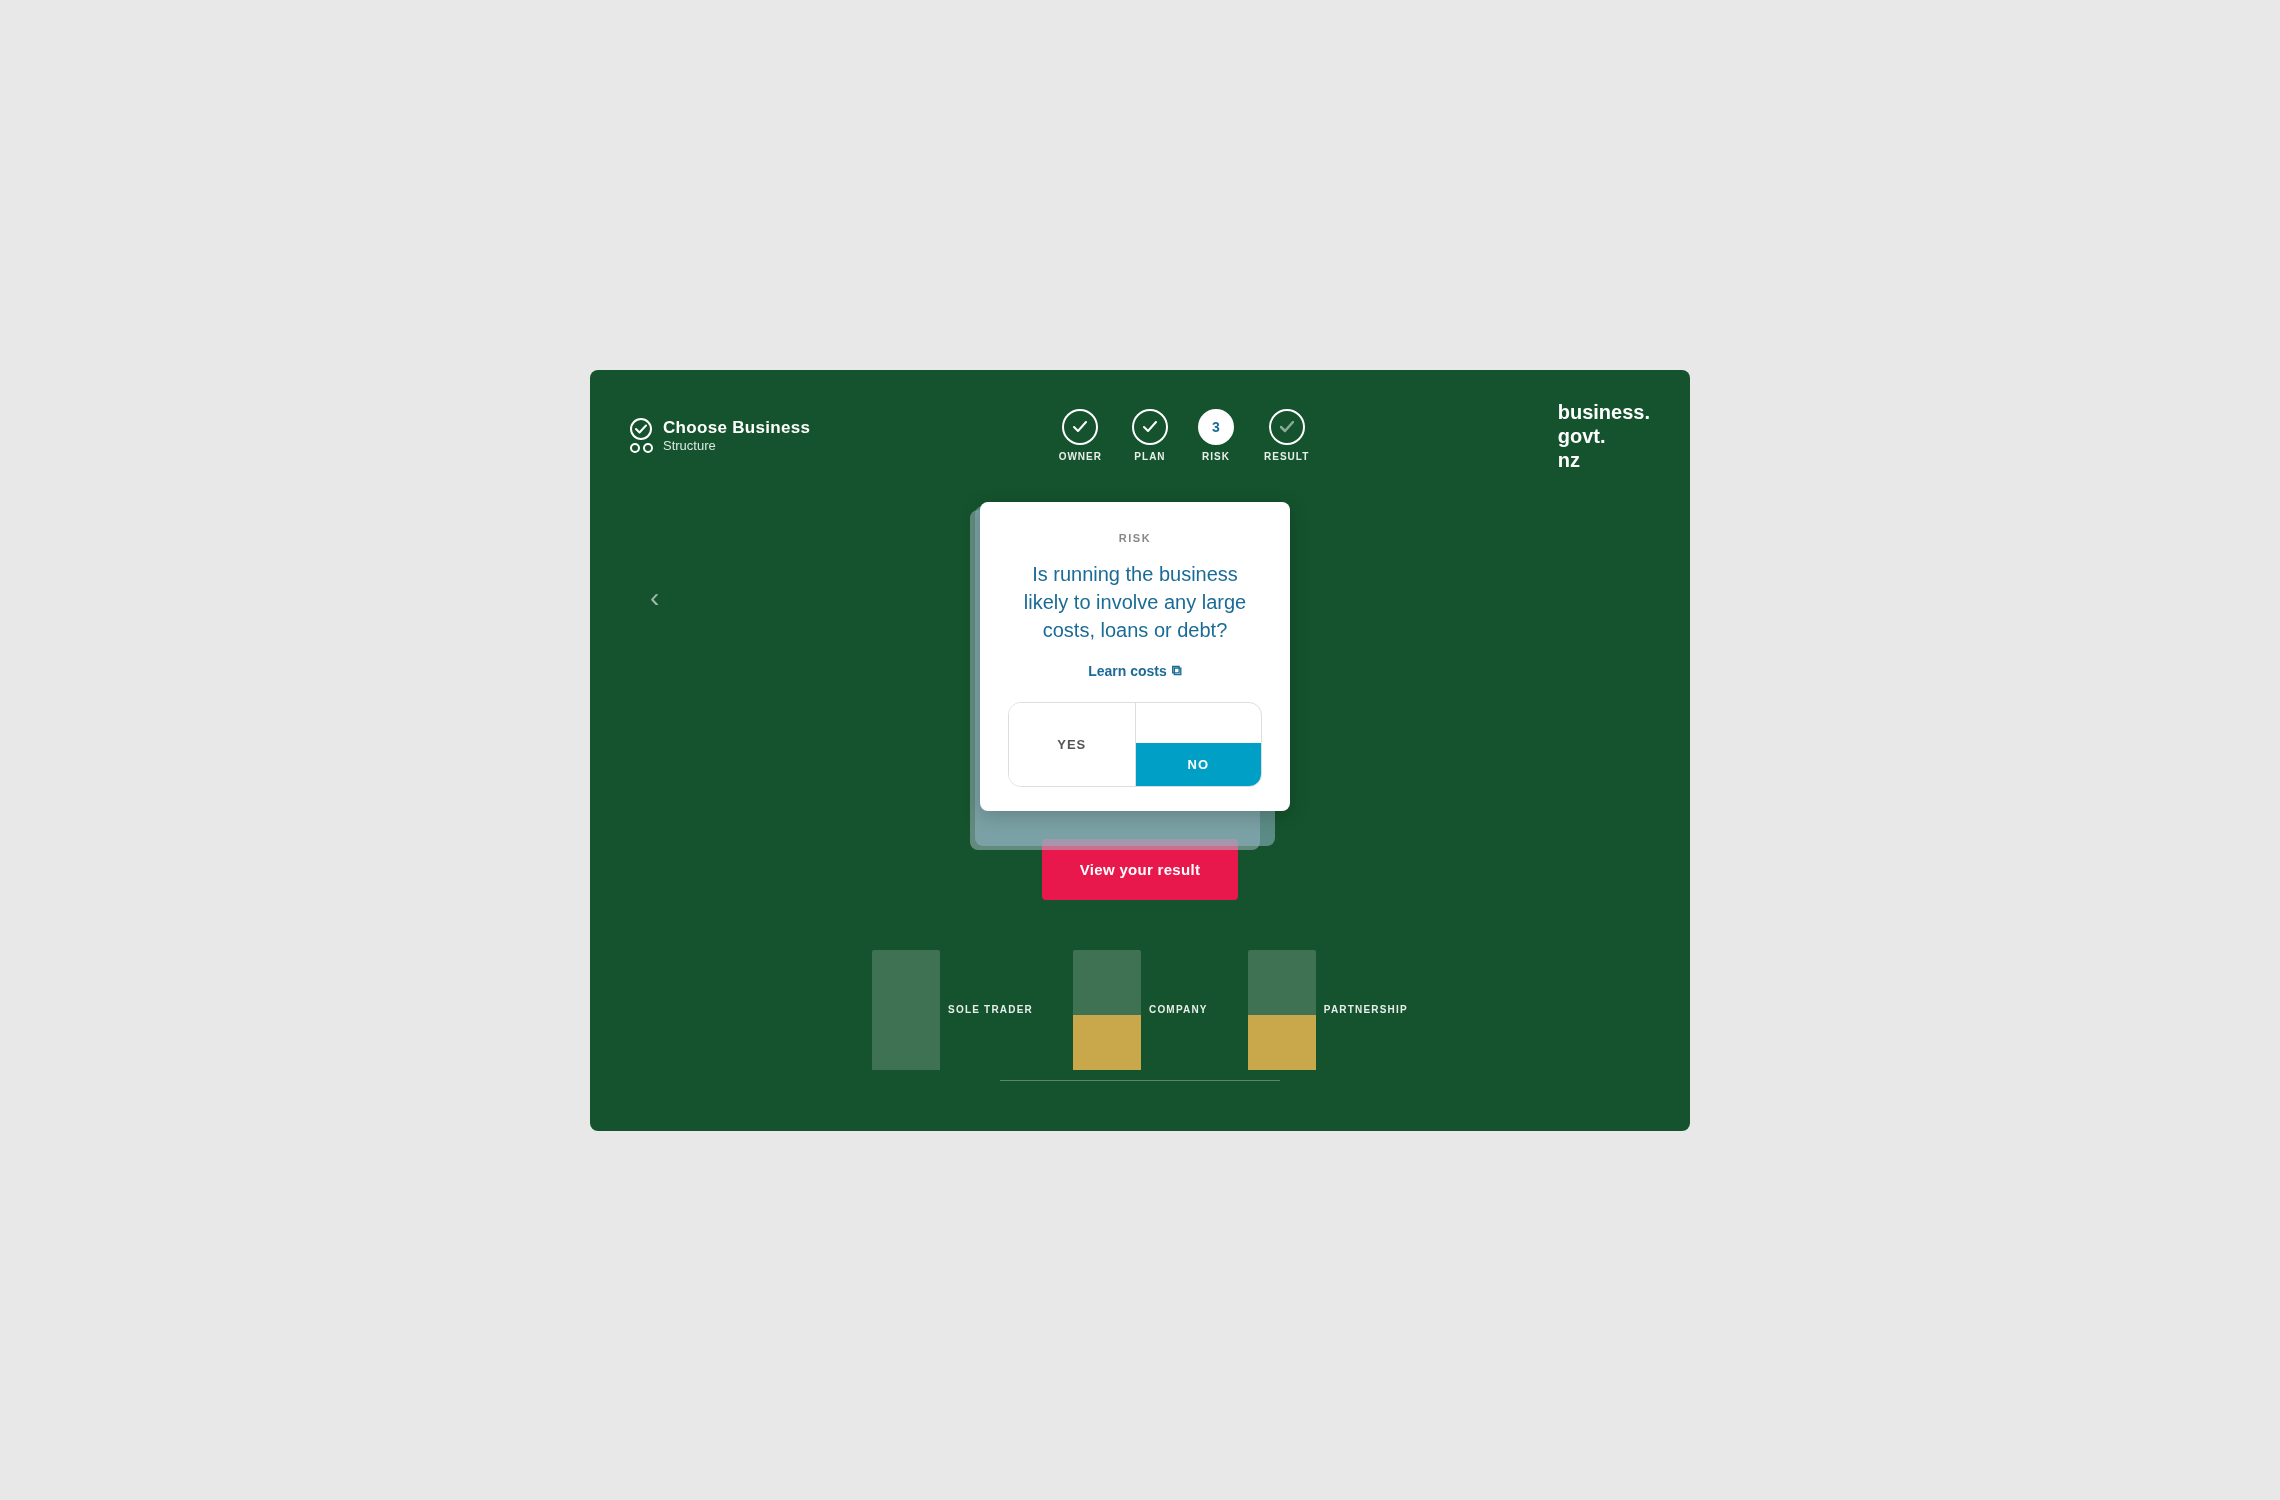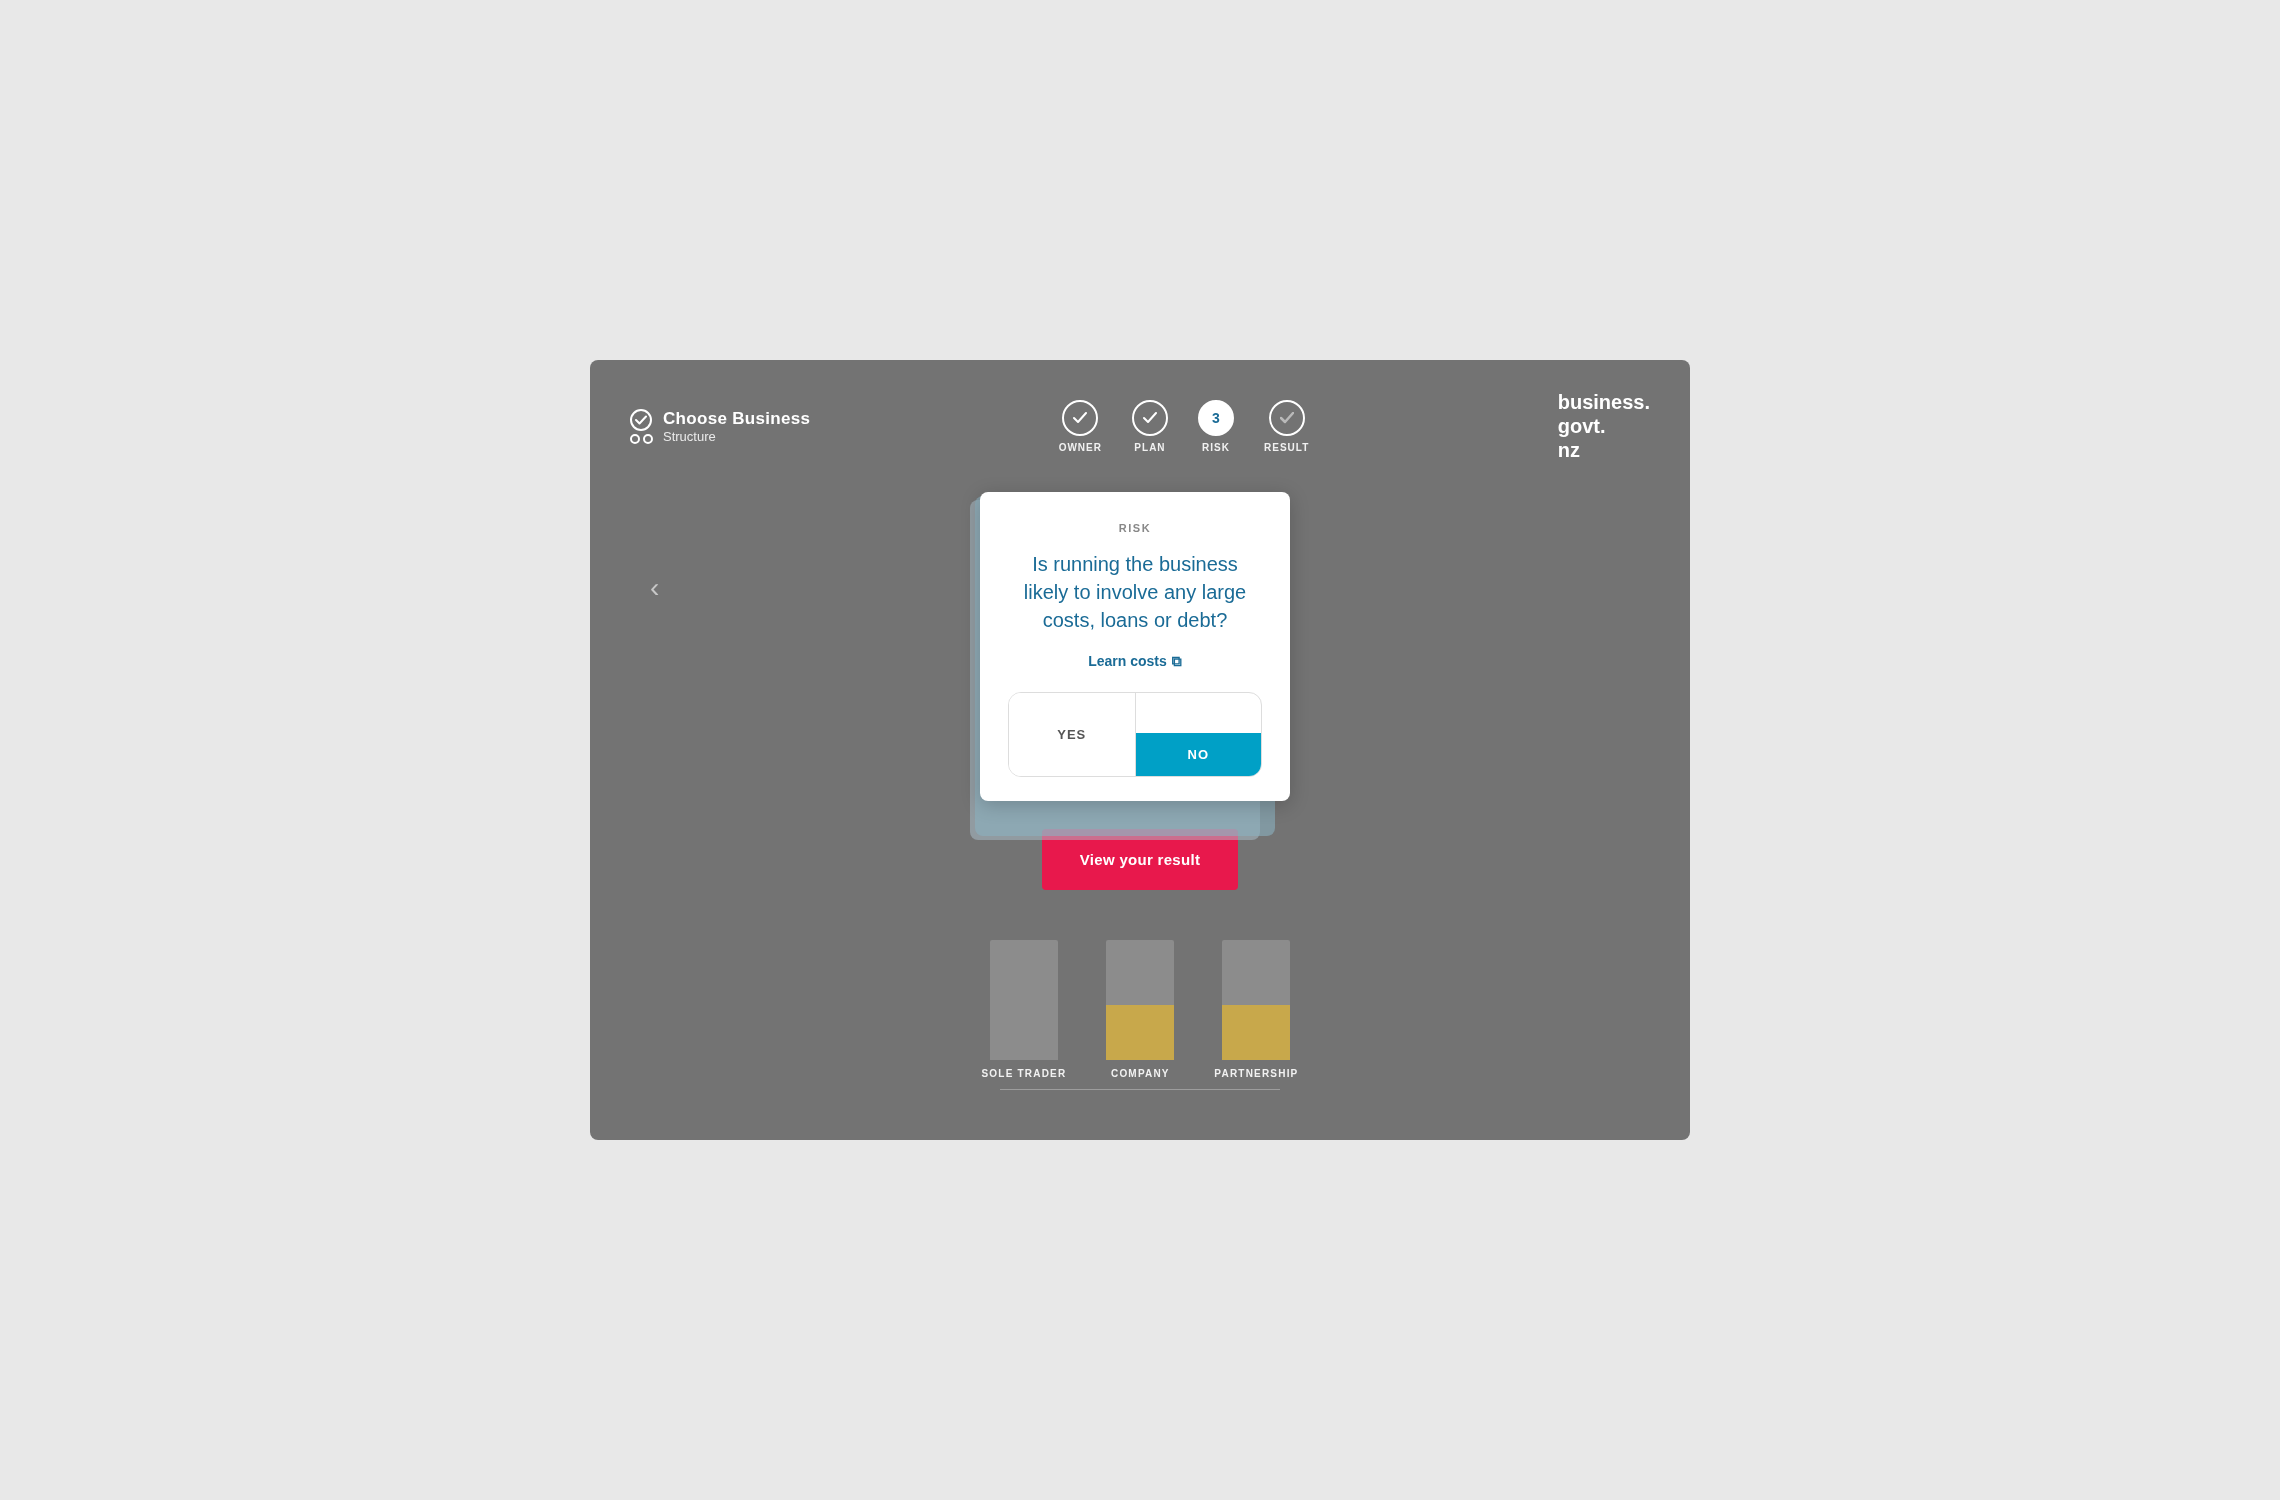--- a/index.html
+++ b/index.html
@@ -7,21 +7,21 @@
       background: #e8e8e8;
       display: flex;
       justify-content: center;
       align-items: center;
       min-height: 100vh;
       font-family: 'Arial', sans-serif;
     }
     .app-container {
       width: 1100px;
       min-height: 720px;
-      background: #737373;
+      background: #14532d;
       border-radius: 8px;
       position: relative;
       padding: 30px 40px 50px 40px;
       overflow: hidden;
     }
     
     .header {
       display: flex;
       align-items: center;
       justify-content: space-between;
@@ -256,21 +256,21 @@
     .chart-area {
       display: flex;
       justify-content: center;
       align-items: flex-end;
       gap: 40px;
       margin-top: 30px;
       padding-bottom: 10px;
     }
     .chart-col {
       display: flex;
-      flex-direction: column;
+      flex-direction: row;
       align-items: center;
       gap: 8px;
     }
     .bar-container {
       display: flex;
       flex-direction: column;
       justify-content: flex-end;
       width: 68px;
       height: 120px;
       position: relative;

